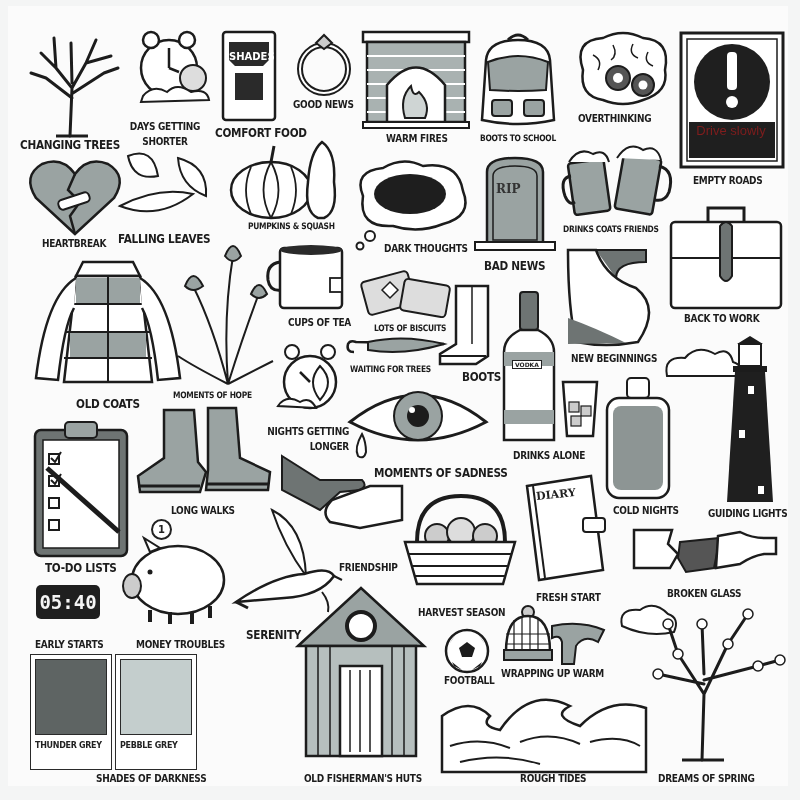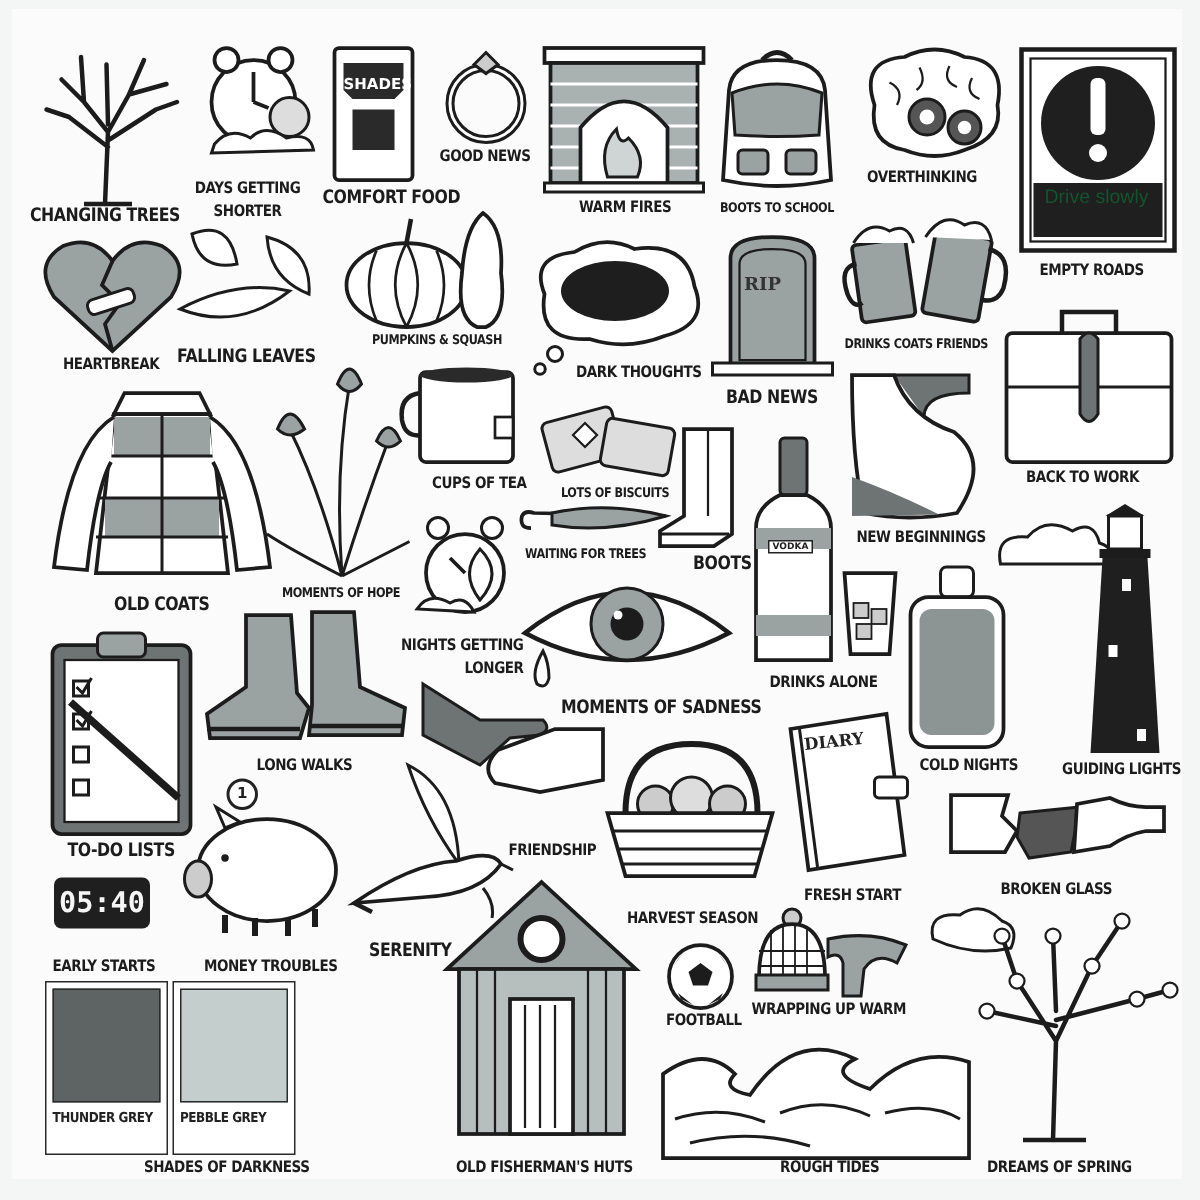--- a/index.html
+++ b/index.html
@@ -38,21 +38,21 @@
       transform: scaleY(1.15); transform-origin: left top;
     }
     .clock-digits {
       position: absolute; left: 28px; top: 579px; width: 64px; height: 34px;
       background: #1f1f1f; border-radius: 5px; color: #f5f5f5;
       font-family: "DejaVu Sans Mono", monospace; font-weight: bold;
       font-size: 19px; text-align: center; line-height: 34px;
     }
     .sign-text {
       position: absolute; left: 678px; top: 118px; width: 90px;
-      color: #14532d; font-family: "Liberation Sans", sans-serif; font-size: 13px;
+      color: #7f1d1d; font-family: "Liberation Sans", sans-serif; font-size: 13px;
       line-height: 14px; text-align: center;
     }
     .beanz {
       position: absolute; left: 221px; top: 45px; width: 40px; text-align: center;
       color: #fff; font-weight: bold; font-size: 10px; font-family: "DejaVu Sans", sans-serif;
     }
     .rip {
       position: absolute; left: 488px; top: 176px; font-family: "DejaVu Serif", serif;
       font-weight: bold; font-size: 12px; color: #333;
     }
@@ -493,21 +493,21 @@
 
   <div class="lbl md" style="left:34px;top:233px">HEARTBREAK</div>
   <div class="lbl" style="left:110px;top:226px">FALLING LEAVES</div>
   <div class="lbl sm" style="left:240px;top:216px">PUMPKINS &amp; SQUASH</div>
   <div class="lbl md" style="left:376px;top:238px">DARK THOUGHTS</div>
   <div class="lbl" style="left:476px;top:253px">BAD NEWS</div>
   <div class="lbl sm" style="left:555px;top:219px">DRINKS COATS FRIENDS</div>
   <div class="lbl md" style="left:676px;top:308px">BACK TO WORK</div>
 
   <div class="lbl" style="left:68px;top:391px">OLD COATS</div>
-  <div class="lbl sm" style="left:180px;top:385px">MOMENTS OF HOPE</div>
+  <div class="lbl sm" style="left:165px;top:385px">MOMENTS OF HOPE</div>
   <div class="lbl md" style="left:280px;top:312px">CUPS OF TEA</div>
   <div class="lbl sm" style="left:366px;top:318px">LOTS OF BISCUITS</div>
   <div class="lbl sm" style="left:342px;top:359px">WAITING FOR TREES</div>
   <div class="lbl" style="left:454px;top:364px">BOOTS</div>
   <div class="lbl md" style="left:563px;top:348px">NEW BEGINNINGS</div>
 
   <div class="lbl md" style="left:245px;top:418px;width:96px;white-space:normal;text-align:right;line-height:13px">NIGHTS GETTING LONGER</div>
   <div class="lbl" style="left:366px;top:460px">MOMENTS OF SADNESS</div>
   <div class="lbl md" style="left:505px;top:445px">DRINKS ALONE</div>
   <div class="lbl md" style="left:605px;top:500px">COLD NIGHTS</div>

